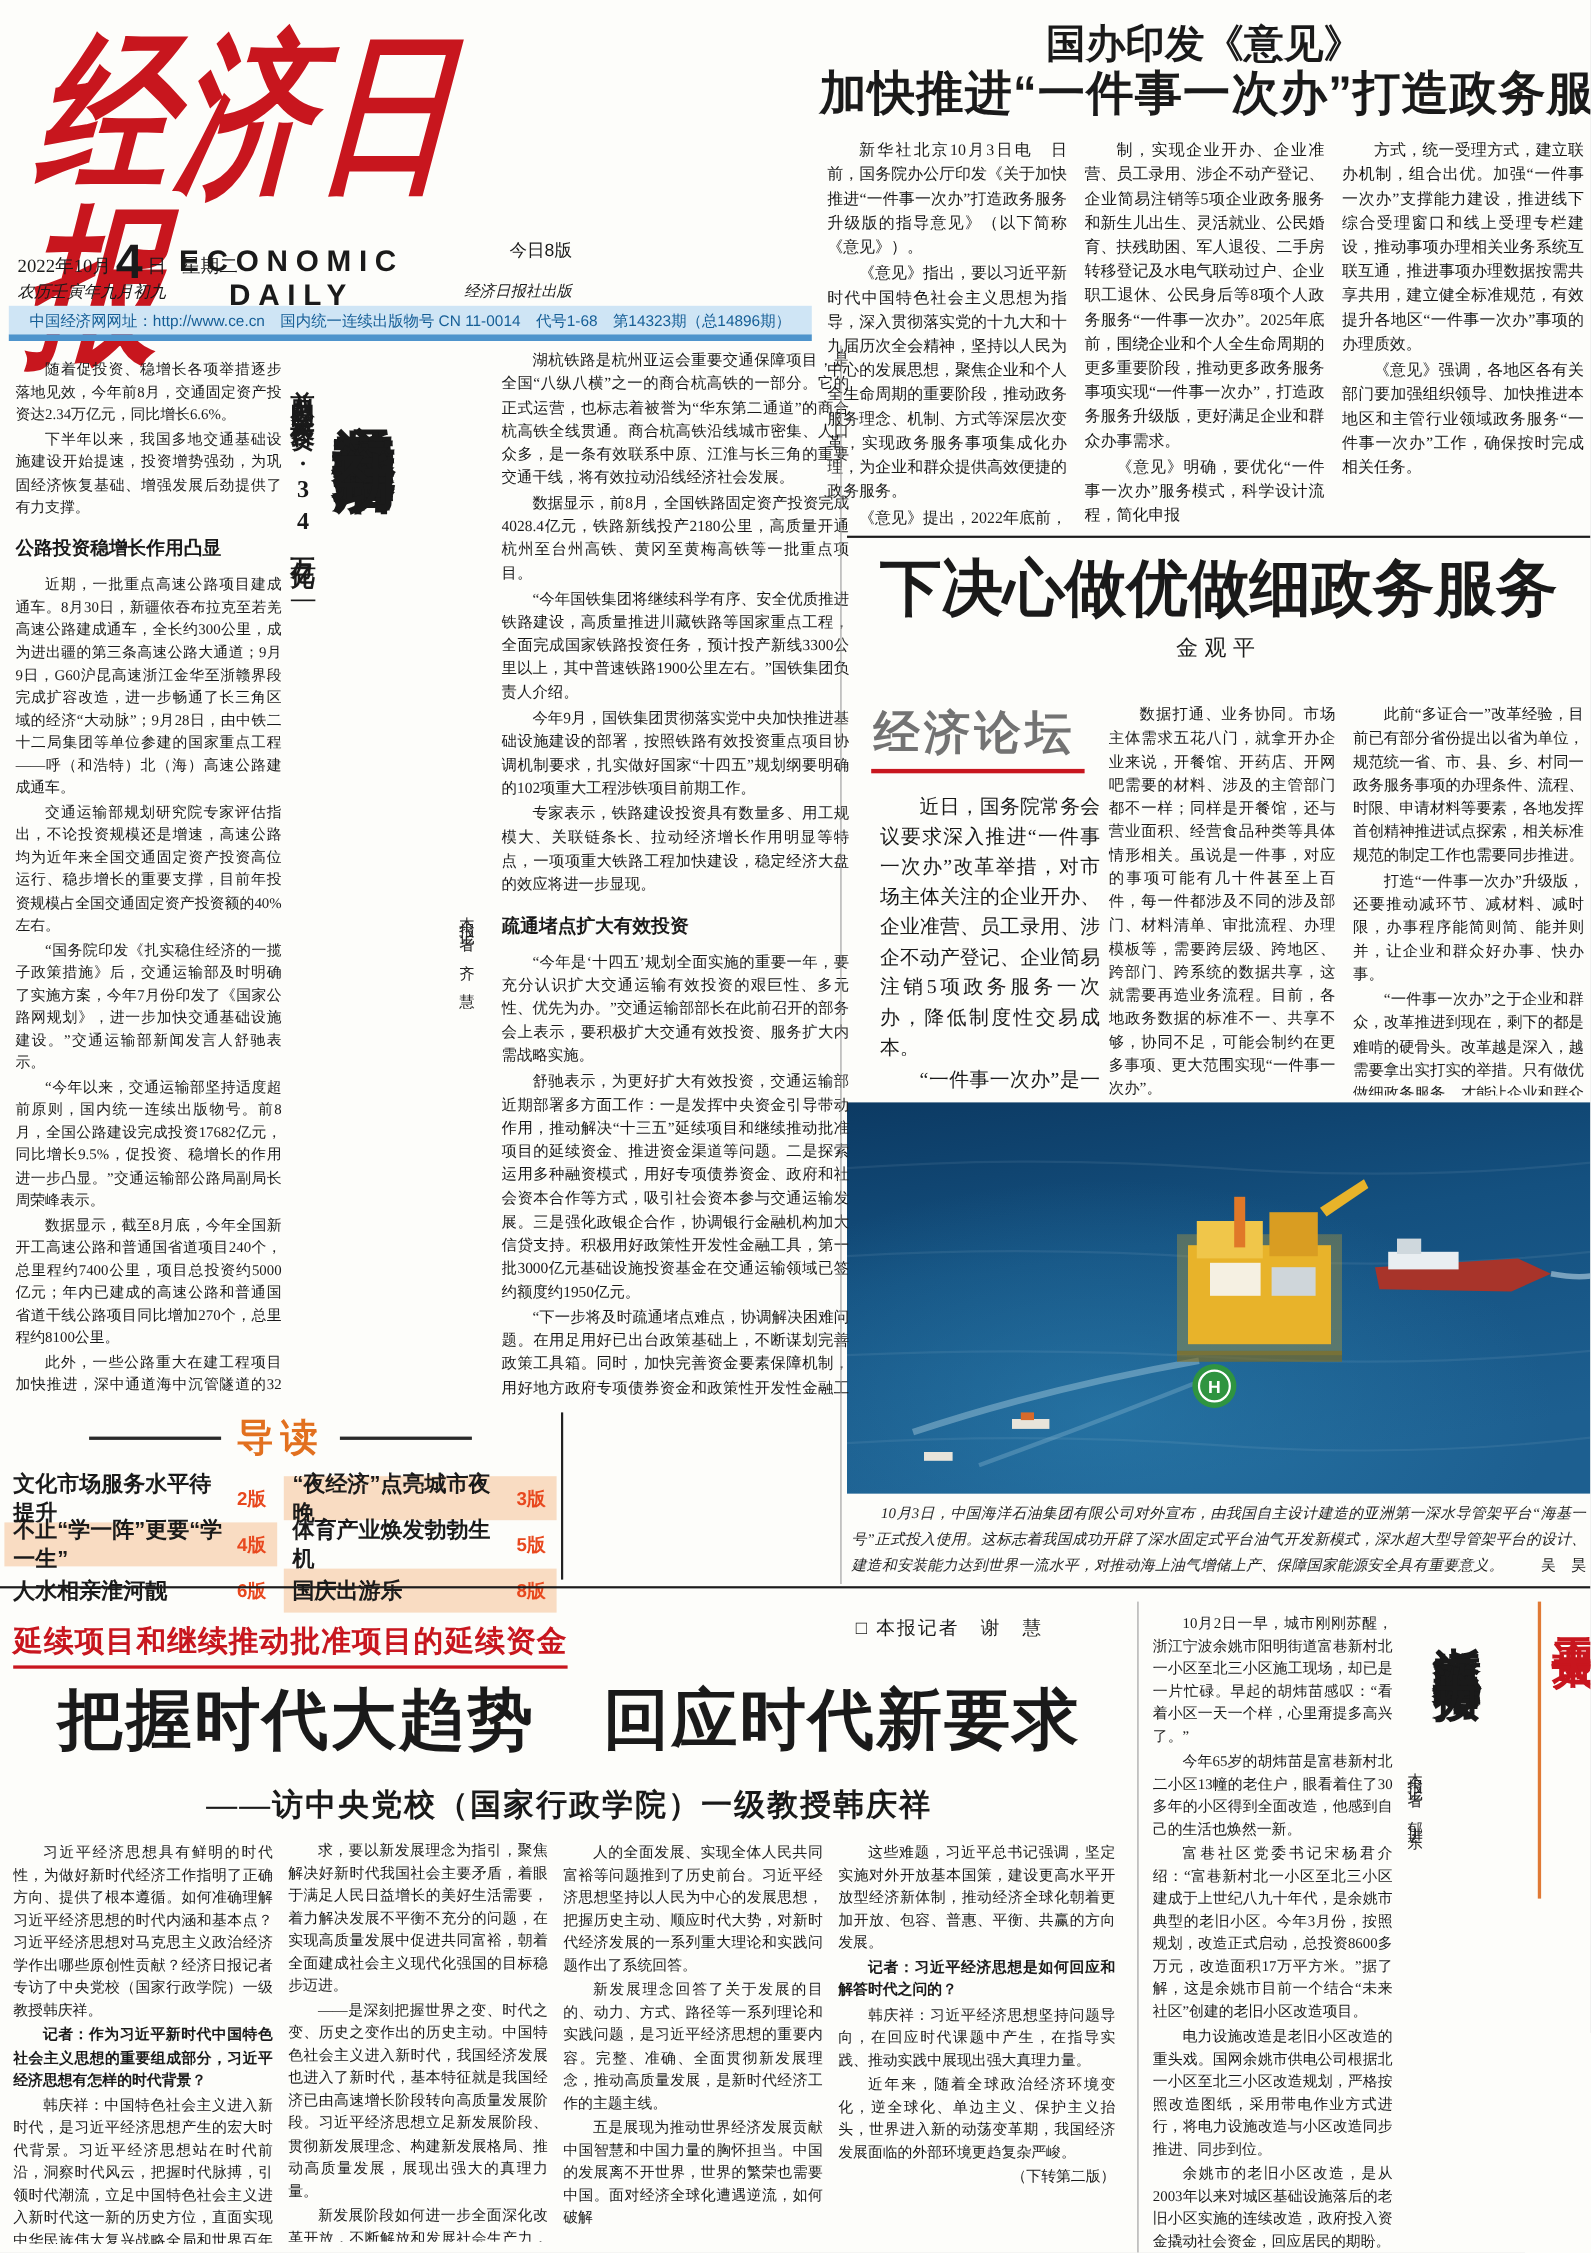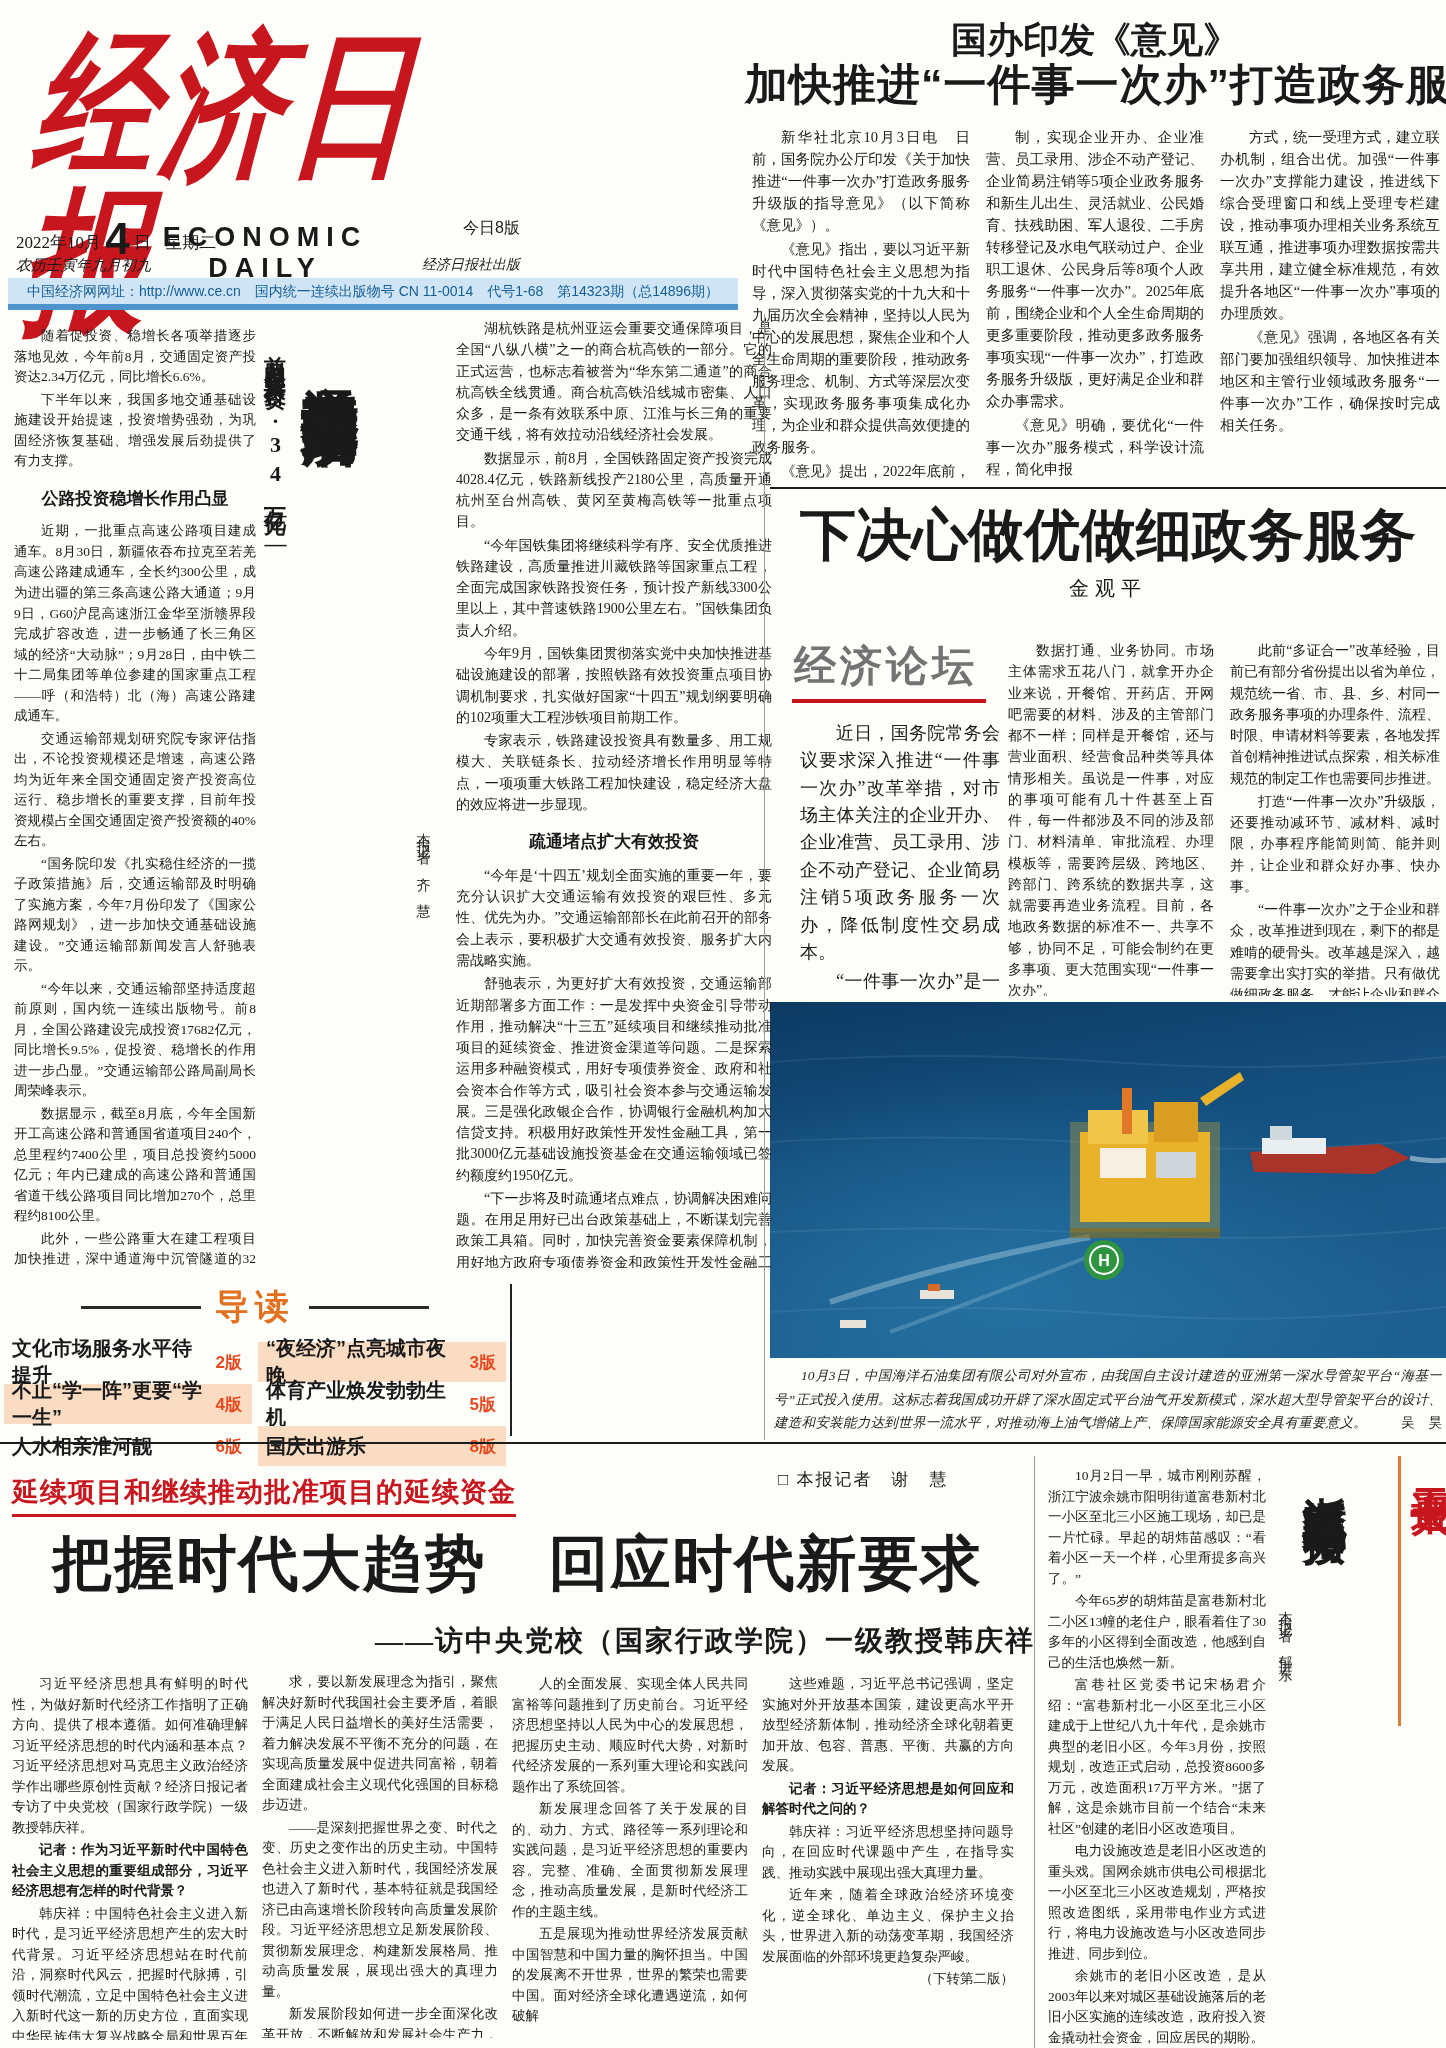--- a/index.html
+++ b/index.html
@@ -2,21 +2,21 @@
 <html><head>
 <meta charset="utf-8">
 <style>
   html,body{margin:0;padding:0;background:#e8e8e8;}
   .page{position:relative;width:1446px;height:2048px;background:#fdfdfa;overflow:hidden;
         font-family:"Liberation Serif",serif;color:#1a1a1a;}
   .abs{position:absolute;}
   .vtext{writing-mode:vertical-rl;text-orientation:upright;}
   .col{ text-align:justify; overflow:hidden;}
   .col p{margin:0 0 2px 0;text-indent:2em;line-height:1.52;}
-  .col p.sub{font-family:"Liberation Sans",sans-serif;font-weight:bold;text-align:center;
+  .col p.sub{font-family:"Liberation Sans",sans-serif;font-weight:bold;text-align:left;
              text-indent:0;font-size:17px;margin:14px 0 10px 0;}
   .col p.q{font-weight:bold;}
   .col p.turn{text-align:right;text-indent:0;}
   
   .masthead-title{font-size:122px;font-weight:bold;color:#c8161e;letter-spacing:6px;
       transform:scaleY(1.28) skewX(-5deg);transform-origin:top left;font-style:italic;line-height:1;}
   .dateline{font-size:17px;}
   .dateline .big-day{font-size:44px;font-weight:bold;font-family:"Liberation Sans",sans-serif;vertical-align:-6px;}
   .eng-title{font-family:"Liberation Sans",sans-serif;font-size:27px;letter-spacing:7px;font-weight:bold;}
   .info-bar{background:#cfe5f5;color:#155e96;font-size:14px;text-align:center;line-height:26px;
@@ -42,21 +42,21 @@
   .guide-page{color:#e8481e;font-size:17px;white-space:nowrap;margin-left:8px;}
   .rule-h{background:#1c1c1c;}
   .rule-v{background:#9a9a9a;}
   .caption{font-size:13.5px;line-height:1.75;text-align:justify;font-style:italic;color:#222;}
   .caption .indent{display:inline-block;width:2em;}
   .caption .credit{padding-left:2.5em;font-style:normal;}
   .red-kicker{font-size:27px;font-weight:900;color:#c8161e;font-family:"Liberation Sans",sans-serif;
       border-bottom:3px solid #c8161e;padding-bottom:7px;letter-spacing:1px;}
   .interview-headline{font-size:60px;font-weight:900;font-family:"Liberation Sans",sans-serif;
       text-align:center;letter-spacing:2px;white-space:nowrap;}
-  .interview-sub{font-size:28px;font-weight:bold;text-align:right;letter-spacing:2px;}
+  .interview-sub{font-size:28px;font-weight:bold;text-align:center;letter-spacing:2px;}
   .xiyin-box{color:#c8161e;font-weight:900;font-size:40px;line-height:1.15;border-left:3px solid #e07a35;
       padding-left:6px;letter-spacing:2px;}
   .byline-plain{font-size:17px;letter-spacing:2px;}
   .serif-v{font-family:"Liberation Serif",serif;}
 </style>
 </head>
 <body>
 
 <div class="page">
 

